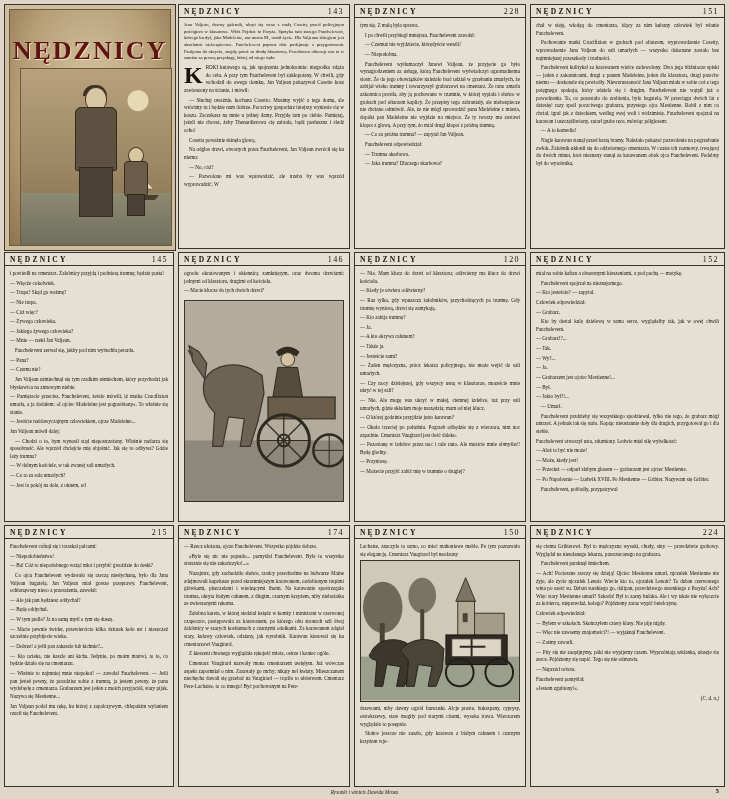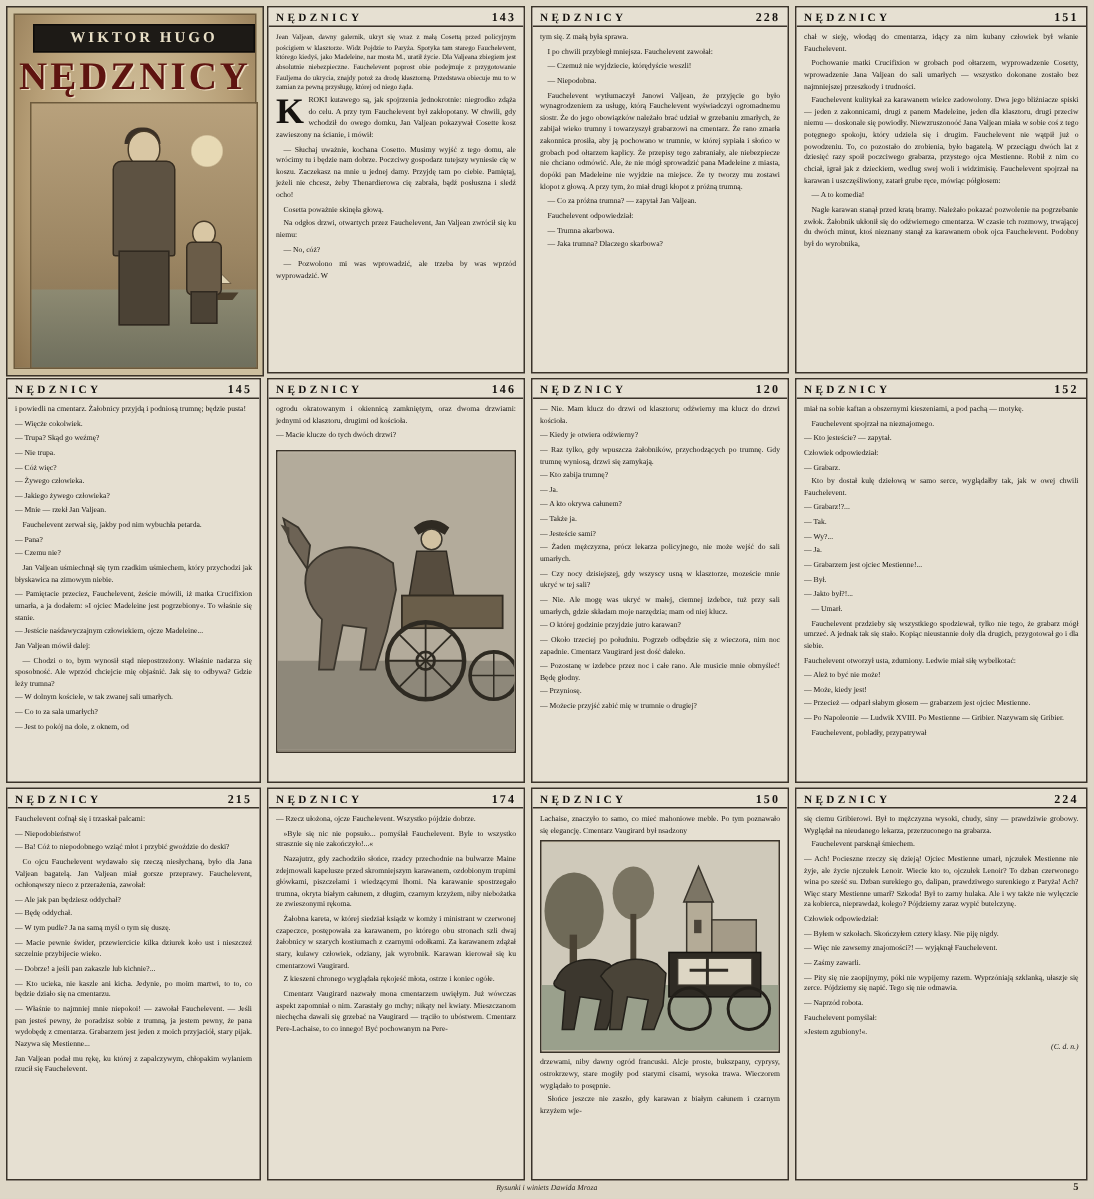--- a/index.html
+++ b/index.html
@@ -30,21 +30,21 @@
     justify-content:space-between;
     align-items:center;
     font-family:"Liberation Serif", serif;
     font-size:7.5px;
     letter-spacing:1.4px;
     padding:2px 5px 1px 5px;
     border-bottom:1px solid #3a332a;
     background:#e6e0d2;
   }
   .hdr .t{font-weight:700;letter-spacing:2.2px;}
-  .hdr .pg{font-weight:700;font-size:8px;}
+  .hdr .pg{font-weight:400;font-size:8px;}
   .body{
     padding:4px 5px 3px 5px;
     font-size:5.1px;
     line-height:1.5;
     text-align:justify;
     hyphens:auto;
   }
   .body p{margin:0 0 2px 0;text-indent:5px;}
   .body p.noind{text-indent:0;}
   .dropcapwrap{position:relative;}
@@ -160,21 +160,20 @@
     background:linear-gradient(#b9b0a0,#8d8678);
   }
 </style>
 </head>
 <body>
 
 <div class="page">
 
   <div class="cover">
     <div class="cover-inner">
-      <div class="cover-title-band">WIKTOR HUGO</div>
       <div class="cover-big">NĘDZNICY</div>
       <div class="cover-art">
         <div class="sea"></div>
         <svg class="ship" viewBox="0 0 34 26">
           <path d="M2 20 L32 20 L28 25 L6 25 Z" fill="#4a3e2c"></path>
           <path d="M17 2 L17 20" stroke="#3a3026" stroke-width="1.2"></path>
           <path d="M17 4 L27 14 L17 14 Z" fill="#e0d4b4" stroke="#5a4a33" stroke-width=".5"></path>
           <path d="M17 4 L8 14 L17 14 Z" fill="#cfc0a0" stroke="#5a4a33" stroke-width=".5"></path>
         </svg>
         <div class="man">

